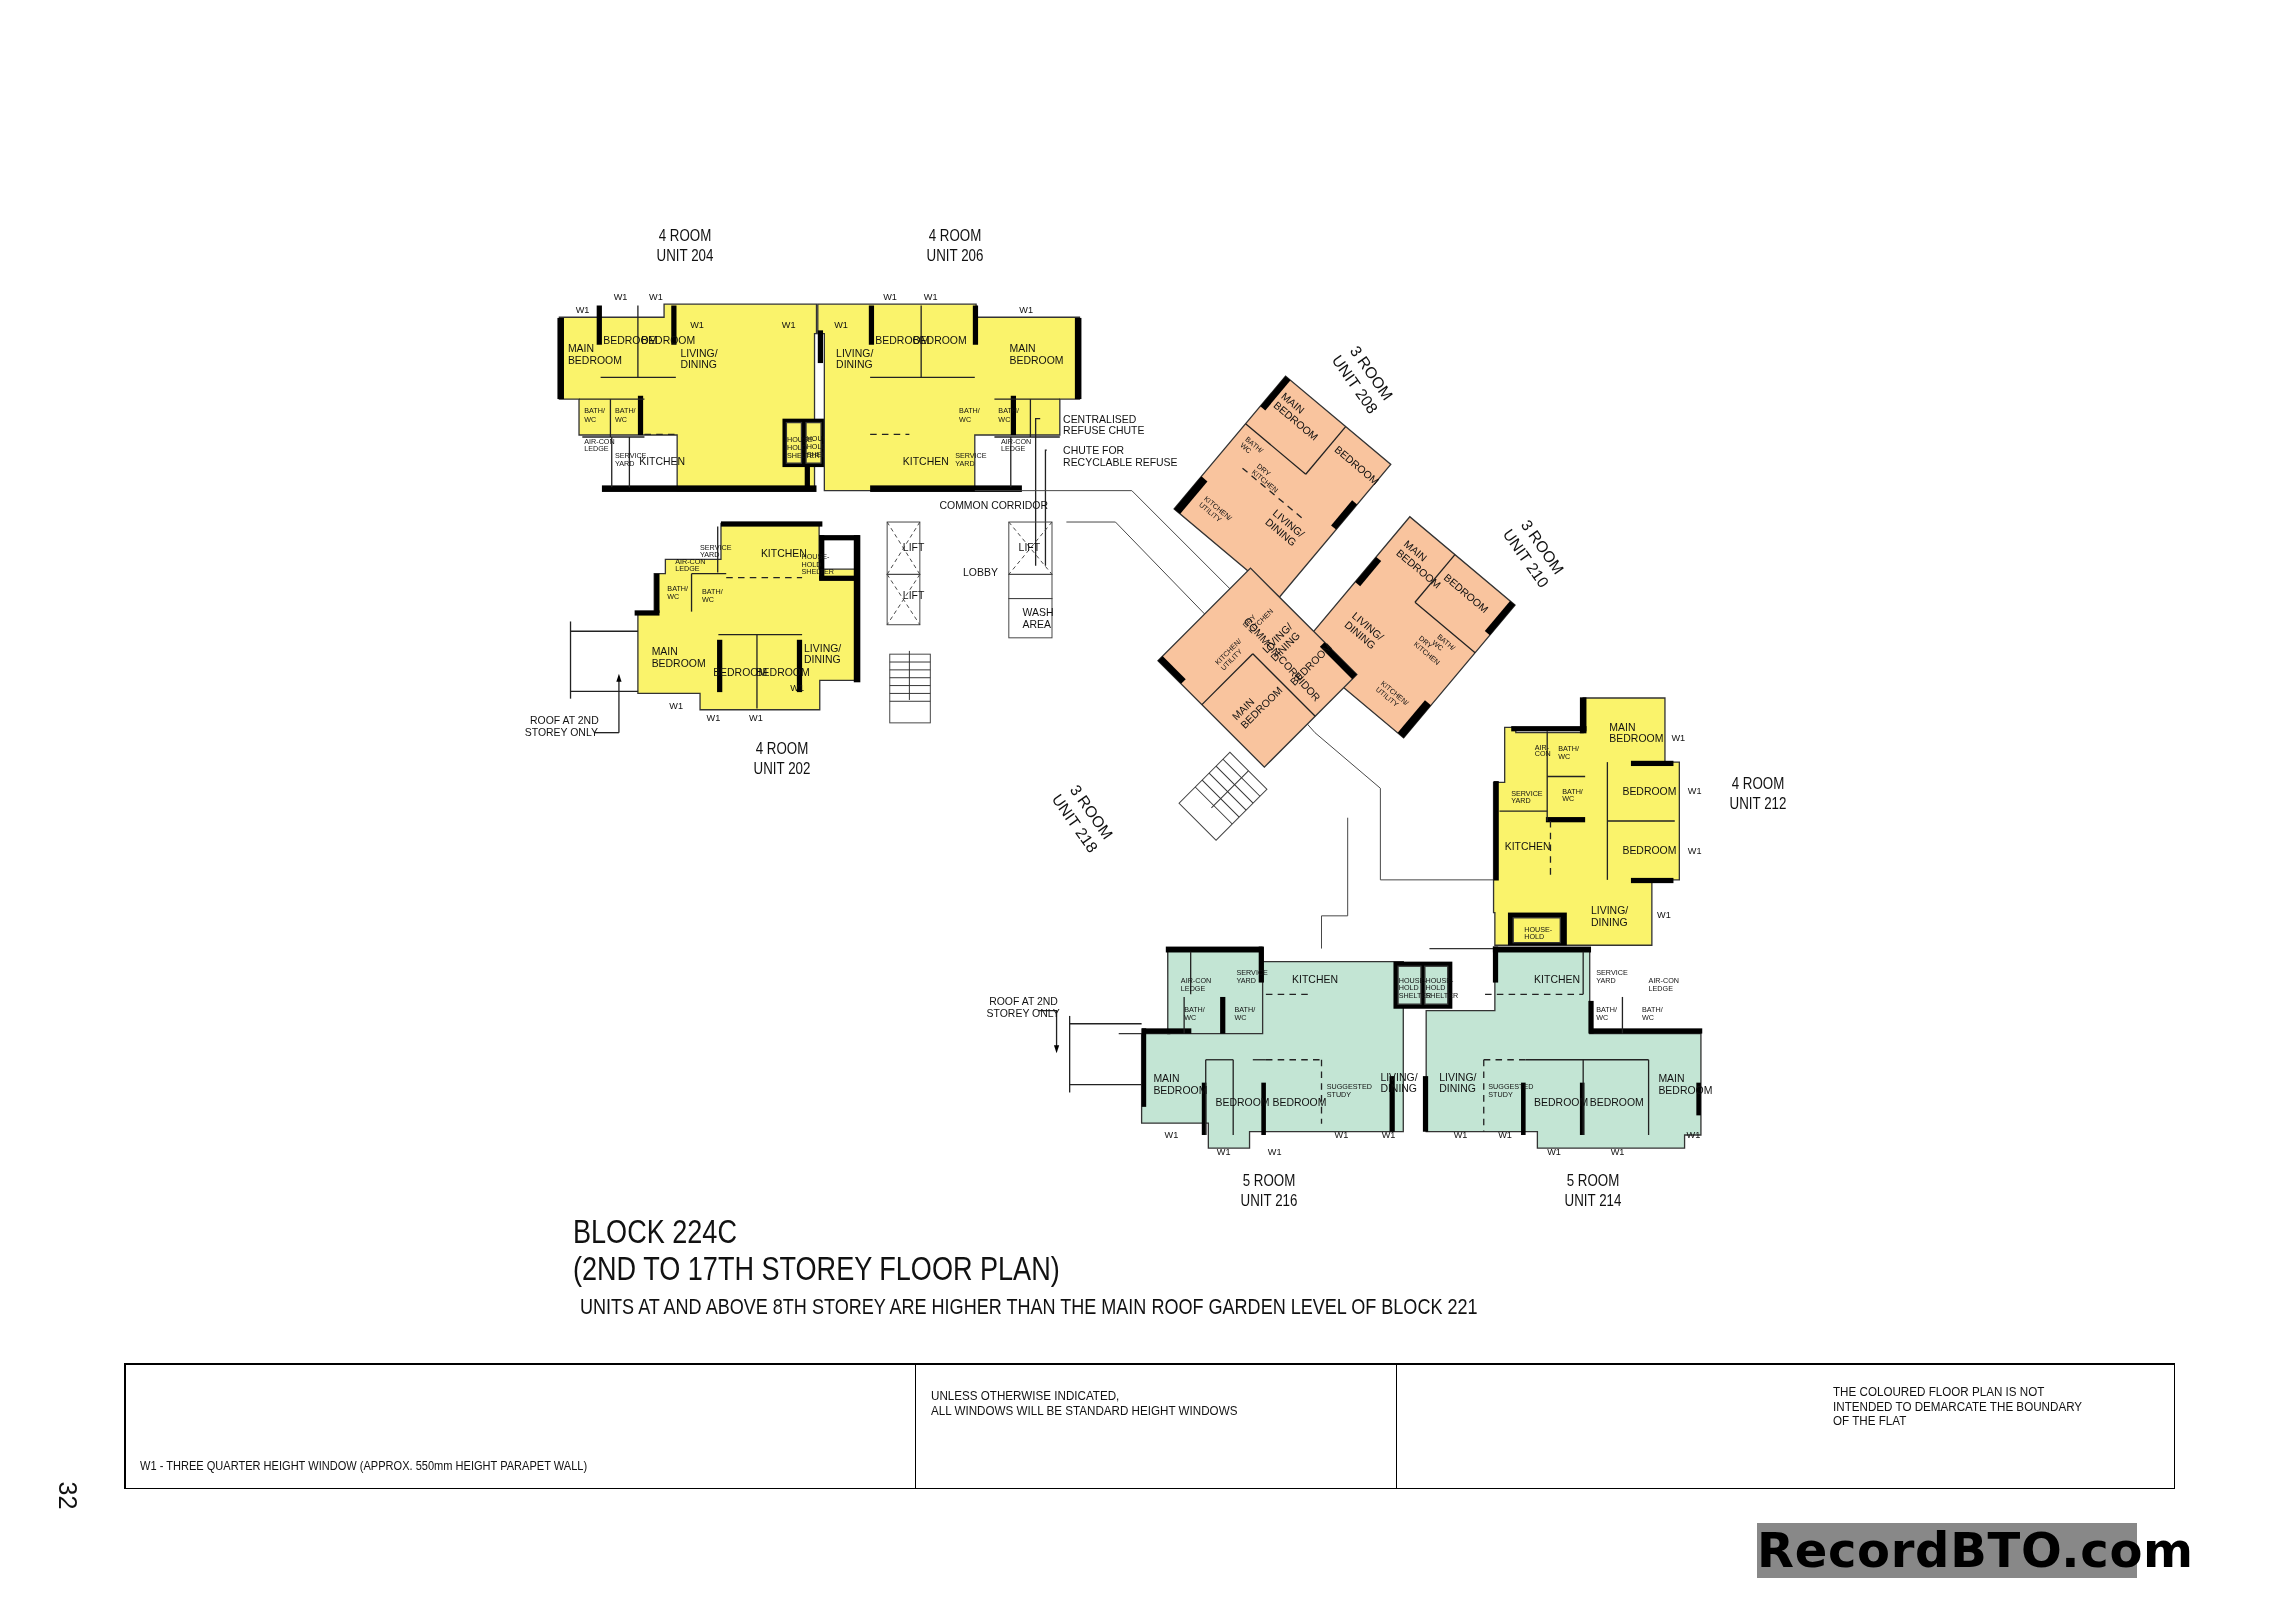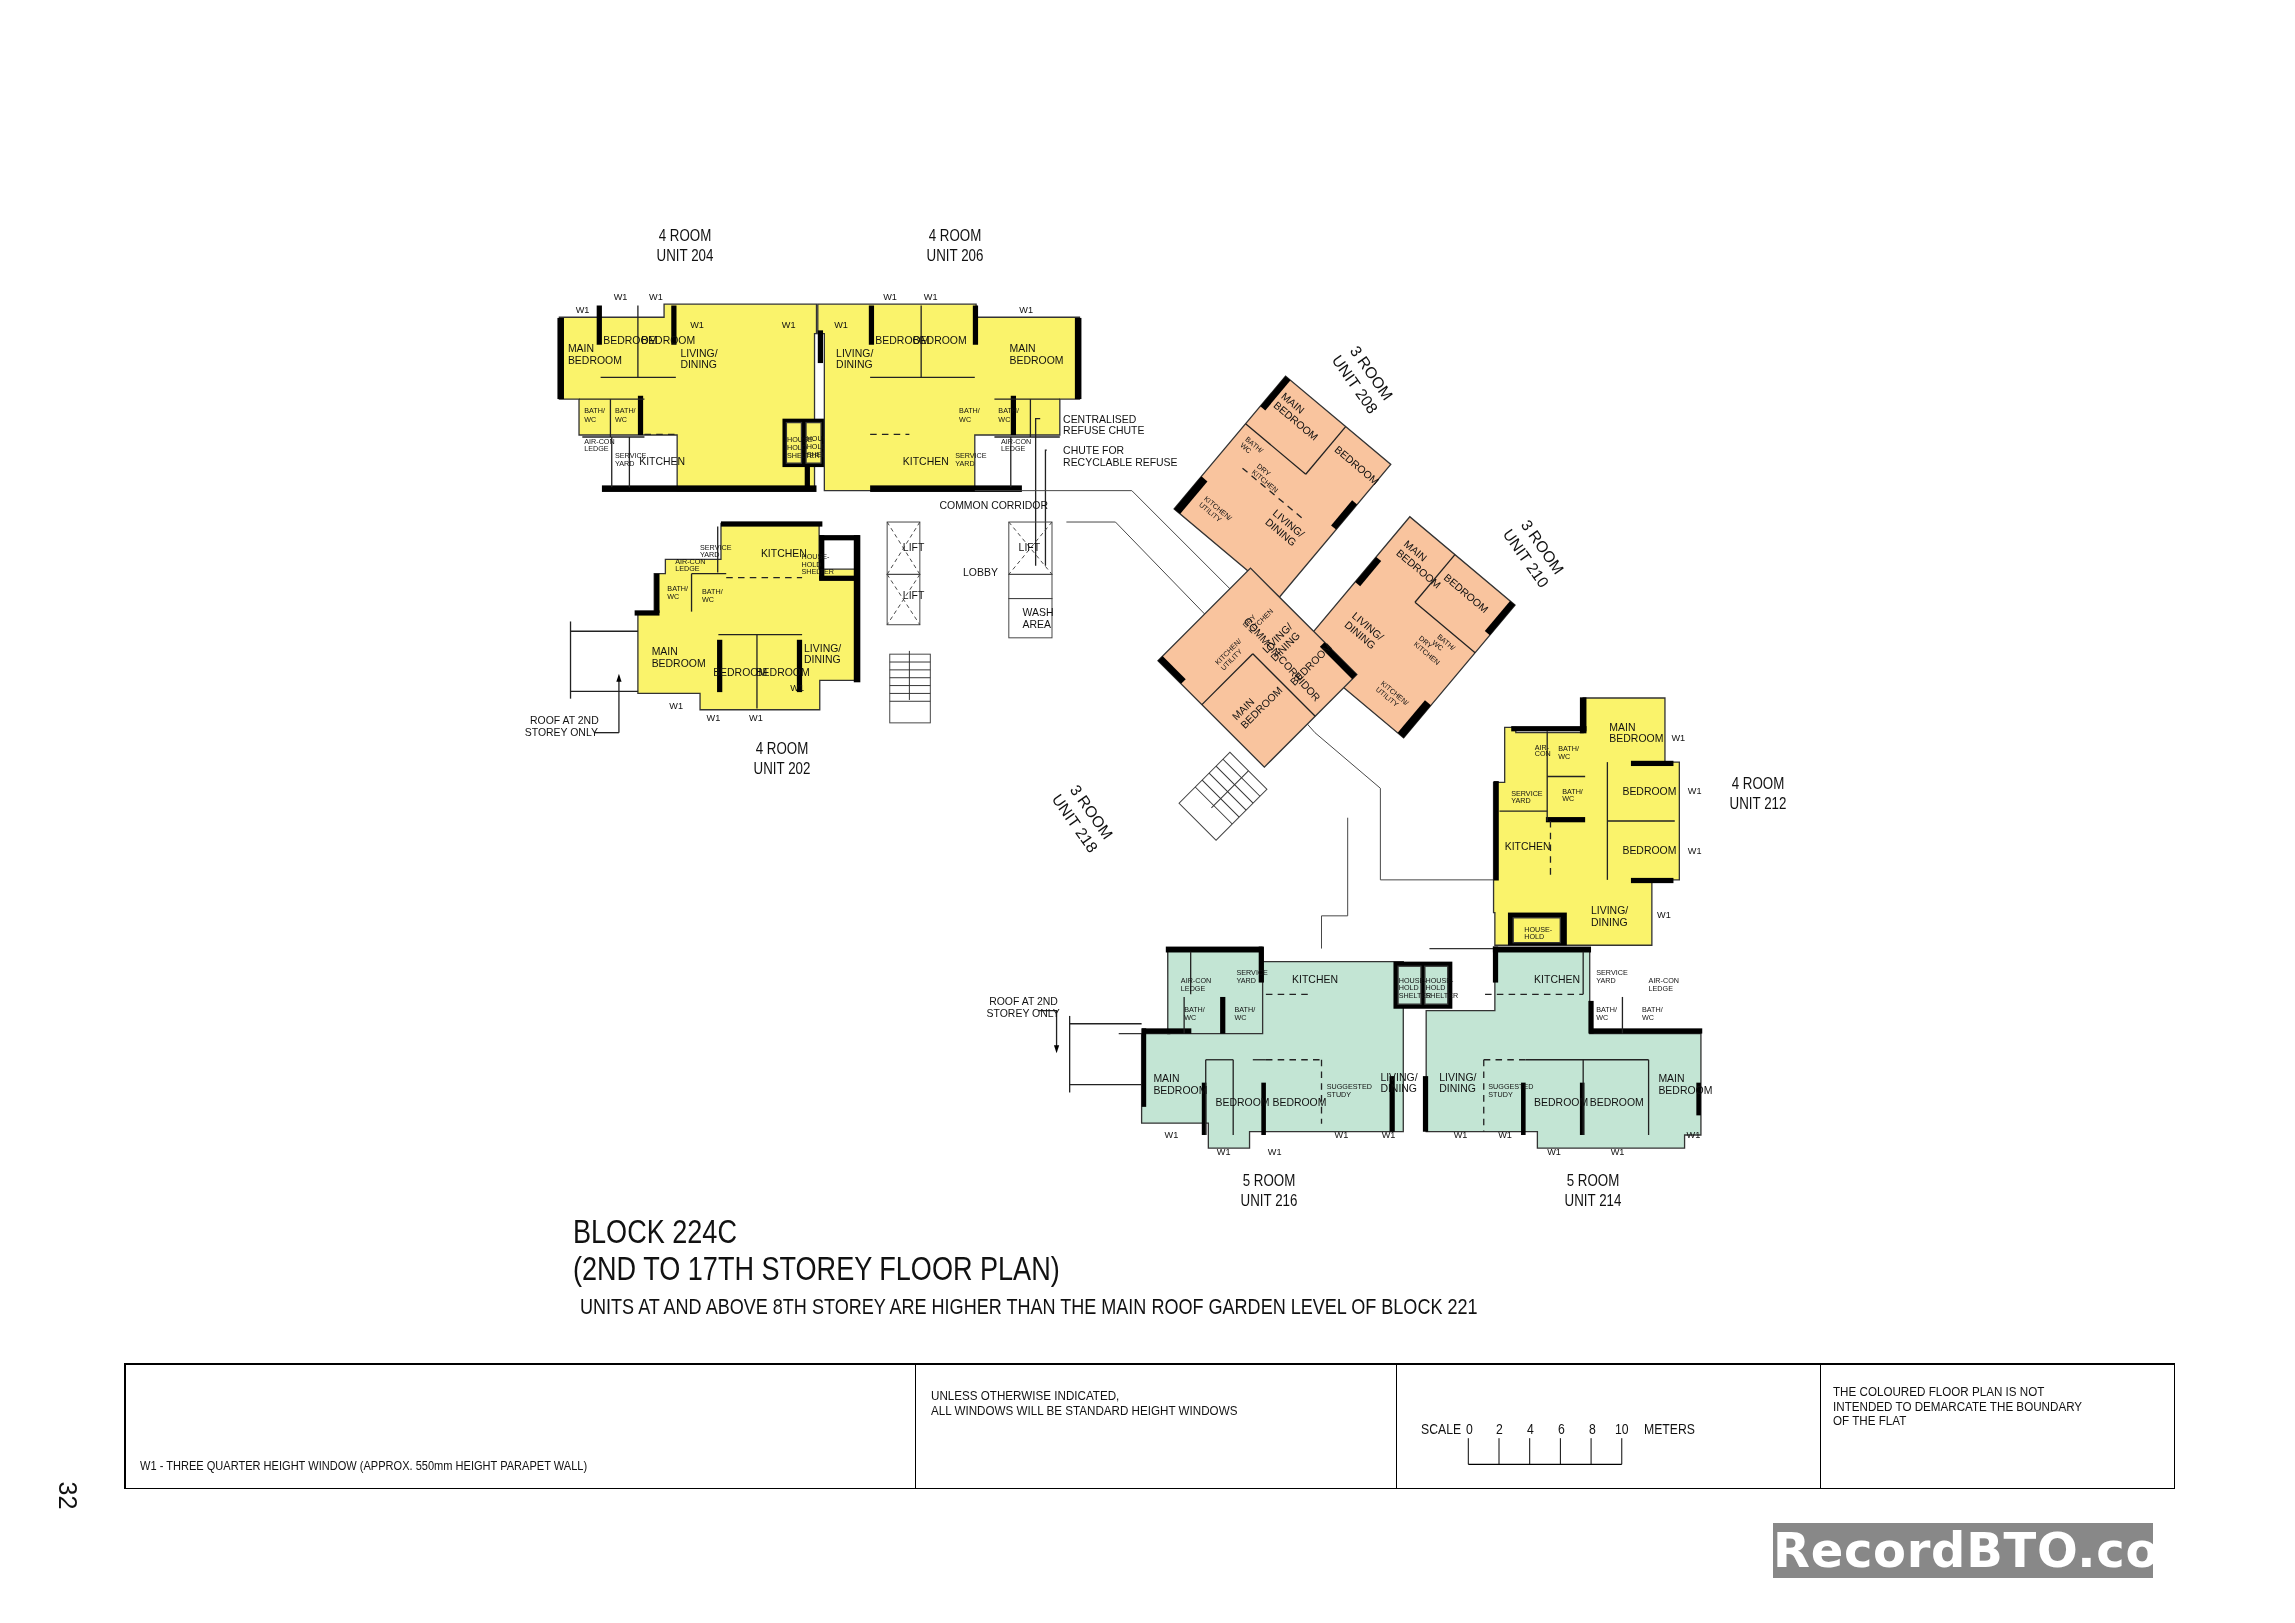--- a/index.html
+++ b/index.html
@@ -7,21 +7,21 @@
   .abs{position:absolute;}
   .unit-label{position:absolute;text-align:center;font-size:15.7px;line-height:20px;transform:scaleX(0.85);transform-origin:center;white-space:nowrap;}
   .rot{position:absolute;text-align:center;font-size:15.7px;line-height:20px;white-space:nowrap;transform-origin:left top;}
   .title1{position:absolute;left:573px;top:1214px;font-size:33px;line-height:35px;transform:scaleX(0.82);transform-origin:left top;white-space:nowrap;}
   .title2{position:absolute;left:573px;top:1251px;font-size:33px;line-height:35px;transform:scaleX(0.82);transform-origin:left top;white-space:nowrap;}
   .title3{position:absolute;left:580px;top:1294px;font-size:22px;line-height:25px;transform:scaleX(0.82);transform-origin:left top;white-space:nowrap;}
   .legend-box{position:absolute;left:124px;top:1363px;width:2051px;height:126px;border:2px solid #000;border-right-width:1.3px;border-bottom-width:1.3px;box-sizing:border-box;}
   .cell{position:absolute;top:0;bottom:0;}
   .cell-text{position:absolute;font-size:14.4px;line-height:17px;white-space:nowrap;transform:scaleX(0.85);transform-origin:left top;}
   .legend-title{font-size:19.6px;}
-  .watermark{position:absolute;left:1757px;top:1523px;width:380px;height:55px;background:#888;color:#ffffff;font-family:"DejaVu Sans",sans-serif;font-weight:bold;font-size:48px;line-height:55px;text-align:center;letter-spacing:0.7px;margin-left:16px;}
+  .watermark{position:absolute;left:1757px;top:1523px;width:380px;height:55px;background:#888;color:#000000;font-family:"DejaVu Sans",sans-serif;font-weight:bold;font-size:48px;line-height:55px;text-align:center;letter-spacing:0.7px;}
   .page-num{position:absolute;left:54px;top:1481px;font-size:25px;transform:rotate(90deg);transform-origin:center;}
   svg text{font-family:"Liberation Sans",sans-serif;}
 </style>
 </head>
 <body>
 
 <svg class="abs" style="left:0;top:0" width="2295" height="1623" viewBox="0 0 3508 2481">
   <defs>
     <style>
       .y{fill:#FAF36B;stroke:#333;stroke-width:2}
@@ -480,41 +480,20 @@
 <div class="title3">UNITS AT AND ABOVE 8TH STOREY ARE HIGHER THAN THE MAIN ROOF GARDEN LEVEL OF BLOCK 221</div>
 
 <div class="legend-box">
   <div class="cell" style="left:0;width:789px;border-right:1.3px solid #000;">
     <div class="cell-text" style="left:14.4px;top:92px;font-size:13px;">W1 - THREE QUARTER HEIGHT WINDOW (APPROX. 550mm HEIGHT PARAPET WALL)</div>
   </div>
   <div class="cell" style="left:789px;width:481px;border-right:1.3px solid #000;">
     <div class="cell-text" style="left:16.4px;top:21.6px;font-size:13.7px;">UNLESS OTHERWISE INDICATED,</div>
     <div class="cell-text" style="left:16.4px;top:37px;font-size:13.7px;">ALL WINDOWS WILL BE STANDARD HEIGHT WINDOWS</div>
   </div>
-  <div class="cell" style="left:1269px;width:425px;border-right:1.3px solid #000;">
-    <div class="cell-text" style="left:26px;top:56px;font-size:14.4px;">SCALE</div>
-    <div class="cell-text" style="left:71px;top:56px;font-size:14.4px;">0</div>
-    <div class="cell-text" style="left:101px;top:56px;font-size:14.4px;">2</div>
-    <div class="cell-text" style="left:132px;top:56px;font-size:14.4px;">4</div>
-    <div class="cell-text" style="left:163px;top:56px;font-size:14.4px;">6</div>
-    <div class="cell-text" style="left:194px;top:56px;font-size:14.4px;">8</div>
-    <div class="cell-text" style="left:220px;top:56px;font-size:14.4px;">10</div>
-    <div class="cell-text" style="left:249px;top:56px;font-size:14.4px;">METERS</div>
-    <svg style="position:absolute;left:72px;top:73px;" width="160" height="33" viewBox="0 0 245 50">
-      <g stroke="#000" stroke-width="1.5">
-        <line x1="2" y1="0" x2="2" y2="40"></line>
-          <line x1="49" y1="0" x2="49" y2="40"></line>
-        <line x1="96" y1="0" x2="96" y2="40"></line>
-          <line x1="143" y1="0" x2="143" y2="40"></line>
-        <line x1="190" y1="0" x2="190" y2="40"></line>
-          <line x1="237" y1="0" x2="237" y2="40"></line>
-        <line x1="2" y1="40" x2="237" y2="40" stroke-width="2"></line>
-      </g>
-    </svg>
-  </div>
   <div class="cell" style="left:1695px;right:0;">
     <div class="cell-text" style="left:11.8px;top:18.3px;font-size:13.7px;">THE COLOURED FLOOR PLAN IS NOT</div>
     <div class="cell-text" style="left:11.8px;top:33px;font-size:13.7px;">INTENDED TO DEMARCATE THE BOUNDARY</div>
     <div class="cell-text" style="left:11.8px;top:47px;font-size:13.7px;">OF THE FLAT</div>
   </div>
 </div>
 
 <div class="page-num">32</div>
 
 <div class="watermark">RecordBTO.com</div>

